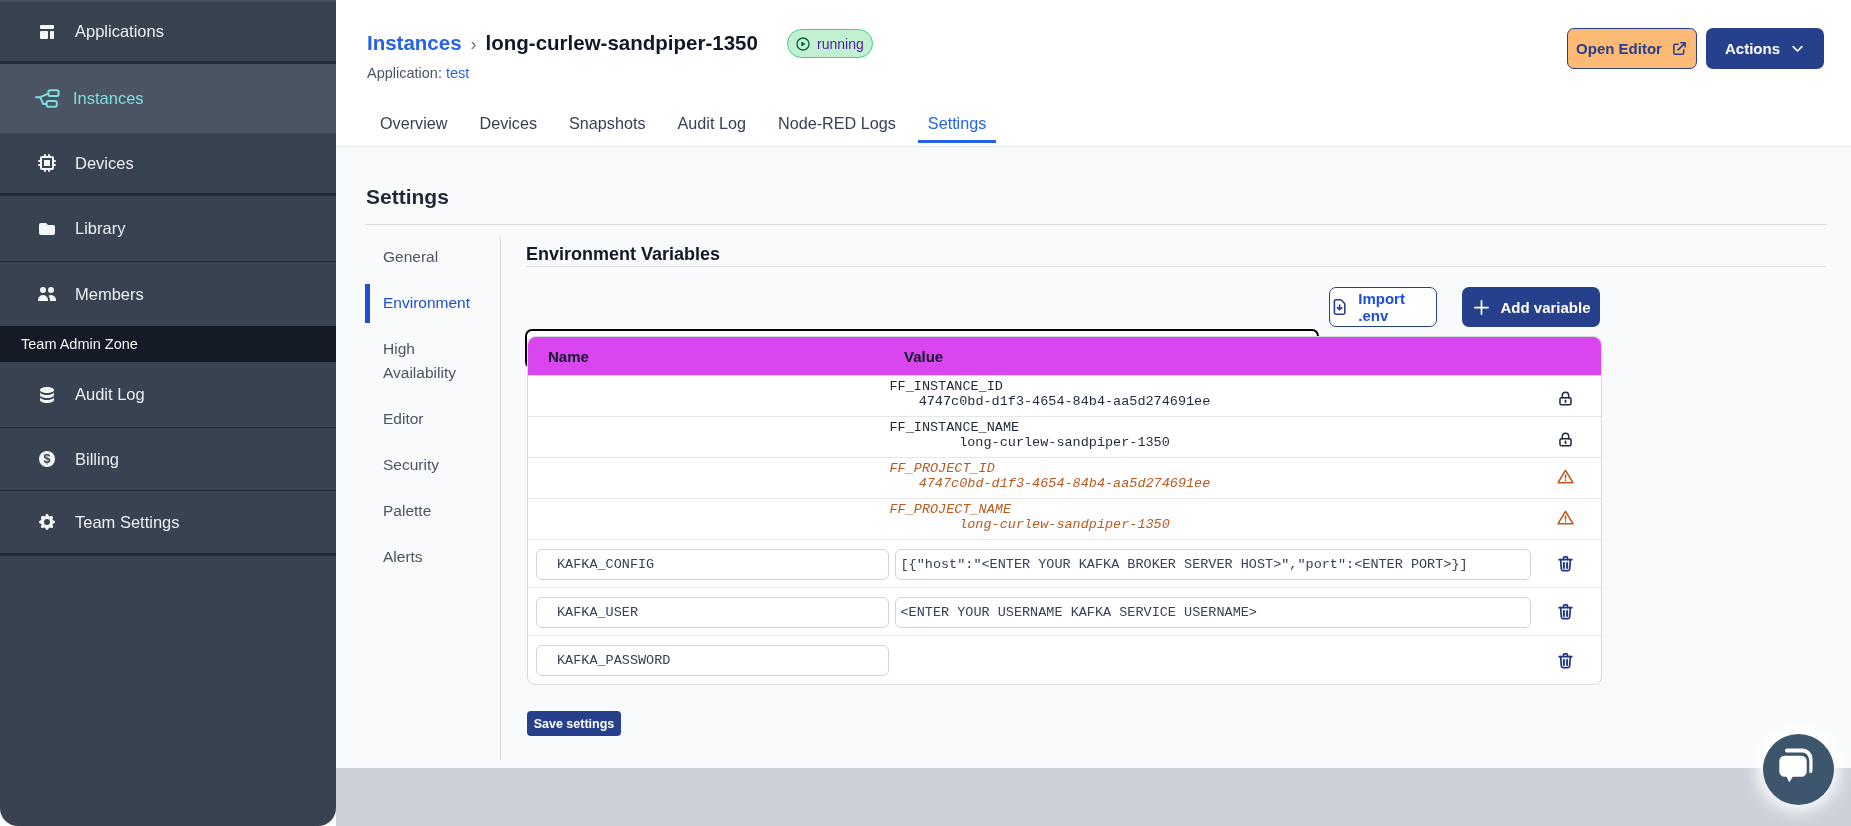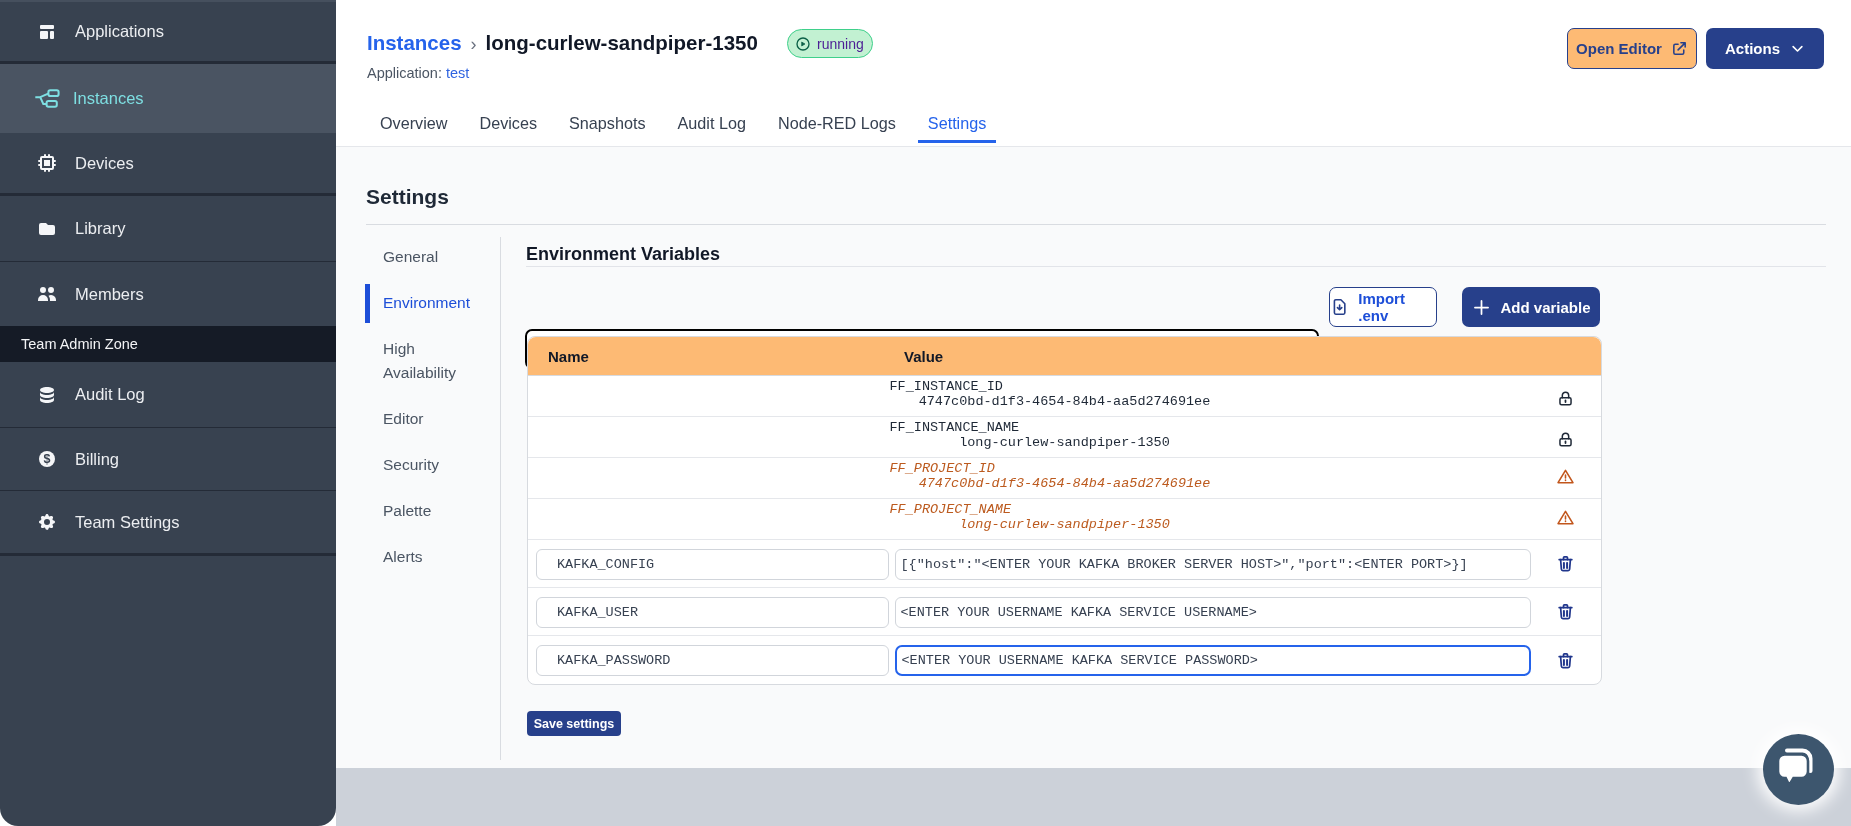--- a/index.html
+++ b/index.html
@@ -66,21 +66,21 @@
 #importBtn { position:absolute; left:804px; top:0; width:108px; height:40px;
   background:#fff; border:1.5px solid #27408b; color:#1d4ed8; }
 #importBtn svg { margin-right:9px; }
 #addBtn { position:absolute; left:937px; top:0; width:138px; height:40px;
   background:#27408b; color:#fff; }
 #addBtn svg { margin-right:8px; }
 
 
 #envtable { position:absolute; left:1px; top:101px; width:1075px;
   border:1px solid #d7dadf; border-radius:8px; background:#fff; }
-#thead { height:39px; background:#fdba74; border-bottom:1px solid #d7dadf;
+#thead { height:39px; background:#d946ef; border-bottom:1px solid #d7dadf;
   border-radius:8px 8px 0 0; display:flex; align-items:center;
   font-size:15px; font-weight:bold; color:#111827; }
 .cname { padding-left:20px; width:376px; }
 .cvalue { padding-left:0px; }
 .trow { height:41px; display:flex; align-items:center; border-bottom:1px solid #e5e7eb;
   font-size:13.5px; color:#1f2937; position:relative; padding-top:3px;flex-direction:column; }
 .trow:last-child { border-bottom:none; }
 .trow .tname { padding-left:13px; width:376px; }
 .trow.warn { color:#bc5a1e; font-style:italic; }
 .trow.inputs { height:48px; padding-top:0; }
@@ -245,21 +245,20 @@
                 <svg width="19" height="19" viewBox="0 0 24 24" fill="none" stroke="#20368c" stroke-width="2.2" stroke-linecap="round" stroke-linejoin="round">
                   <path d="M18.2 7l-1 12.3a1.9 1.9 0 01-1.9 1.7H8.7a1.9 1.9 0 01-1.9-1.7L5.8 7"></path>
                   <path d="M10 11.2v6.4m4-6.4v6.4" stroke-width="2.5"></path>
                   <path d="M9.5 7V4.6a1.1 1.1 0 011.1-1.1h2.8a1.1 1.1 0 011.1 1.1V7"></path>
                   <path d="M4 7h16"></path>
                 </svg>
               </div>
           </div>
           <div class="trow mono inputs">
             <div class="iname mono">KAFKA_PASSWORD</div>
-            <div class="ivalue mono focus">&lt;ENTER YOUR USERNAME KAFKA SERVICE PASSWORD&gt;</div>
             <div class="ricon">
                 <svg width="19" height="19" viewBox="0 0 24 24" fill="none" stroke="#20368c" stroke-width="2.2" stroke-linecap="round" stroke-linejoin="round">
                   <path d="M18.2 7l-1 12.3a1.9 1.9 0 01-1.9 1.7H8.7a1.9 1.9 0 01-1.9-1.7L5.8 7"></path>
                   <path d="M10 11.2v6.4m4-6.4v6.4" stroke-width="2.5"></path>
                   <path d="M9.5 7V4.6a1.1 1.1 0 011.1-1.1h2.8a1.1 1.1 0 011.1 1.1V7"></path>
                   <path d="M4 7h16"></path>
                 </svg>
               </div>
           </div>
         </div>

